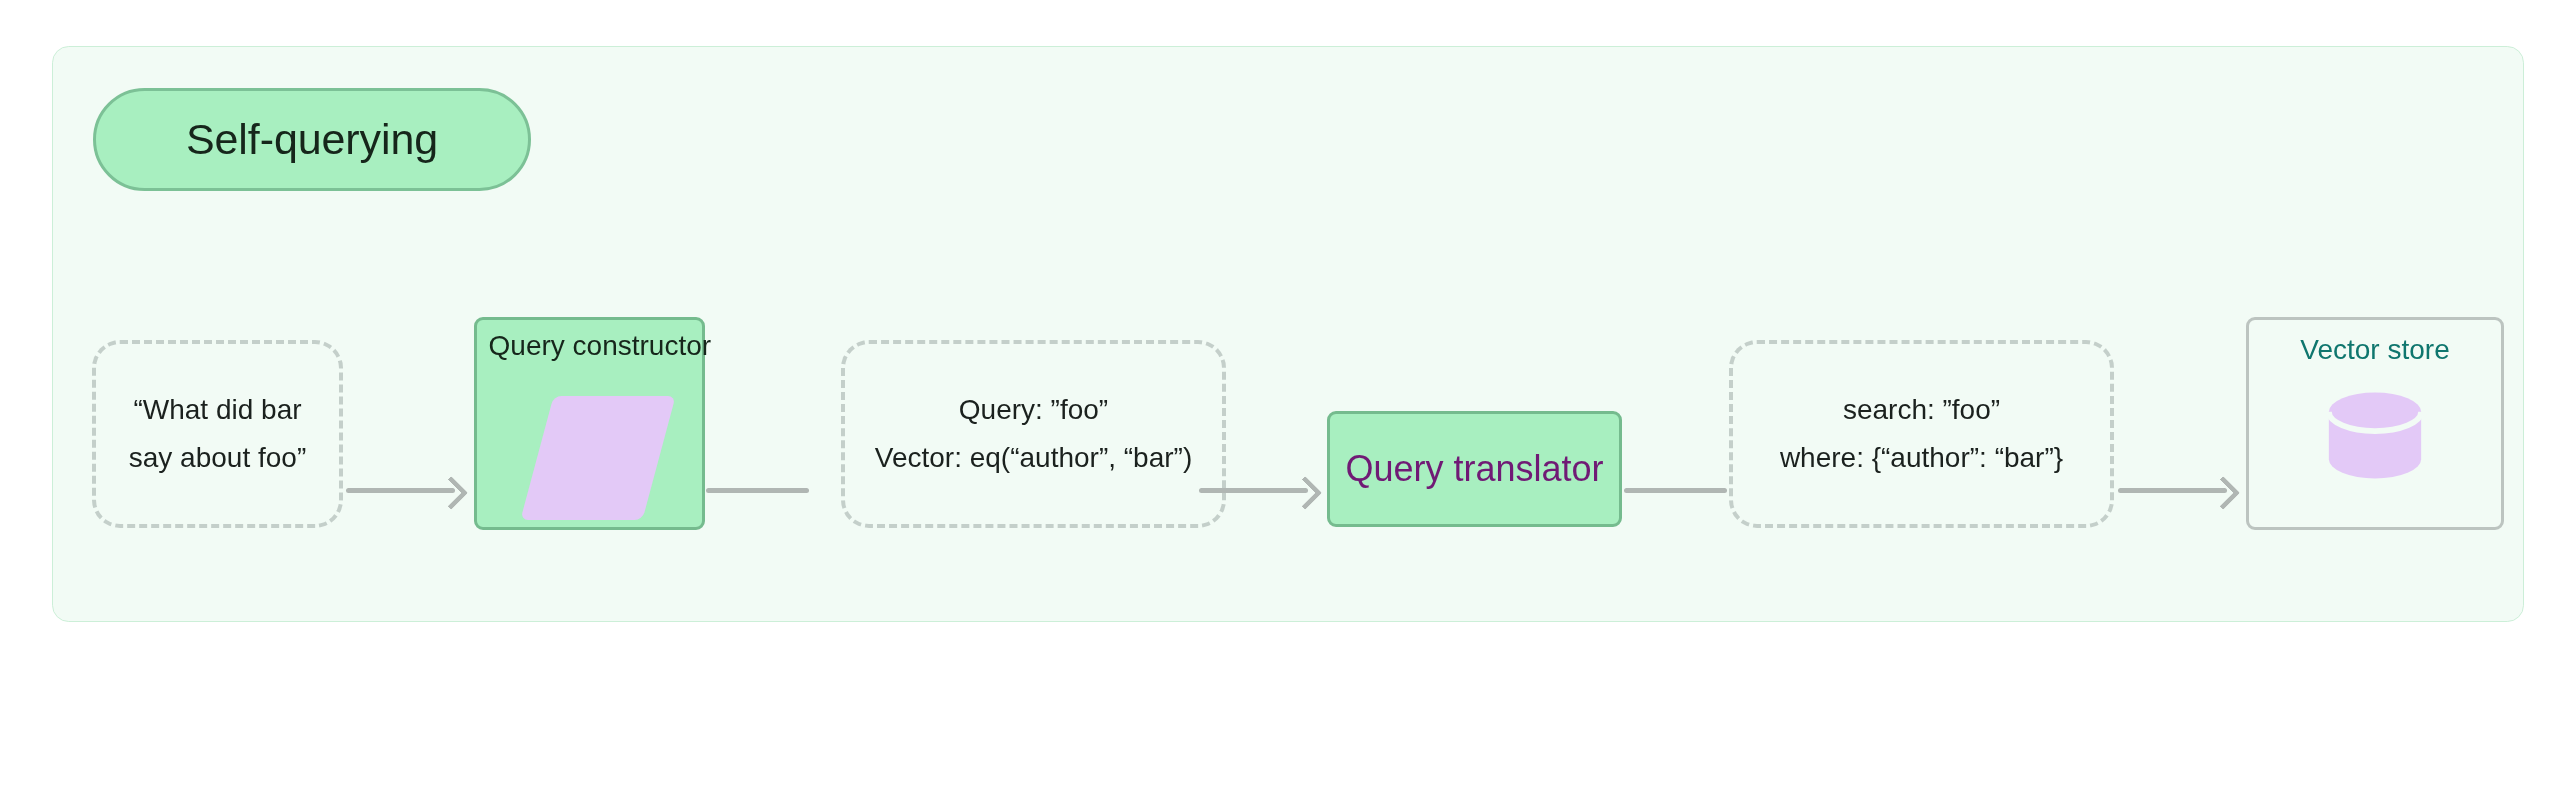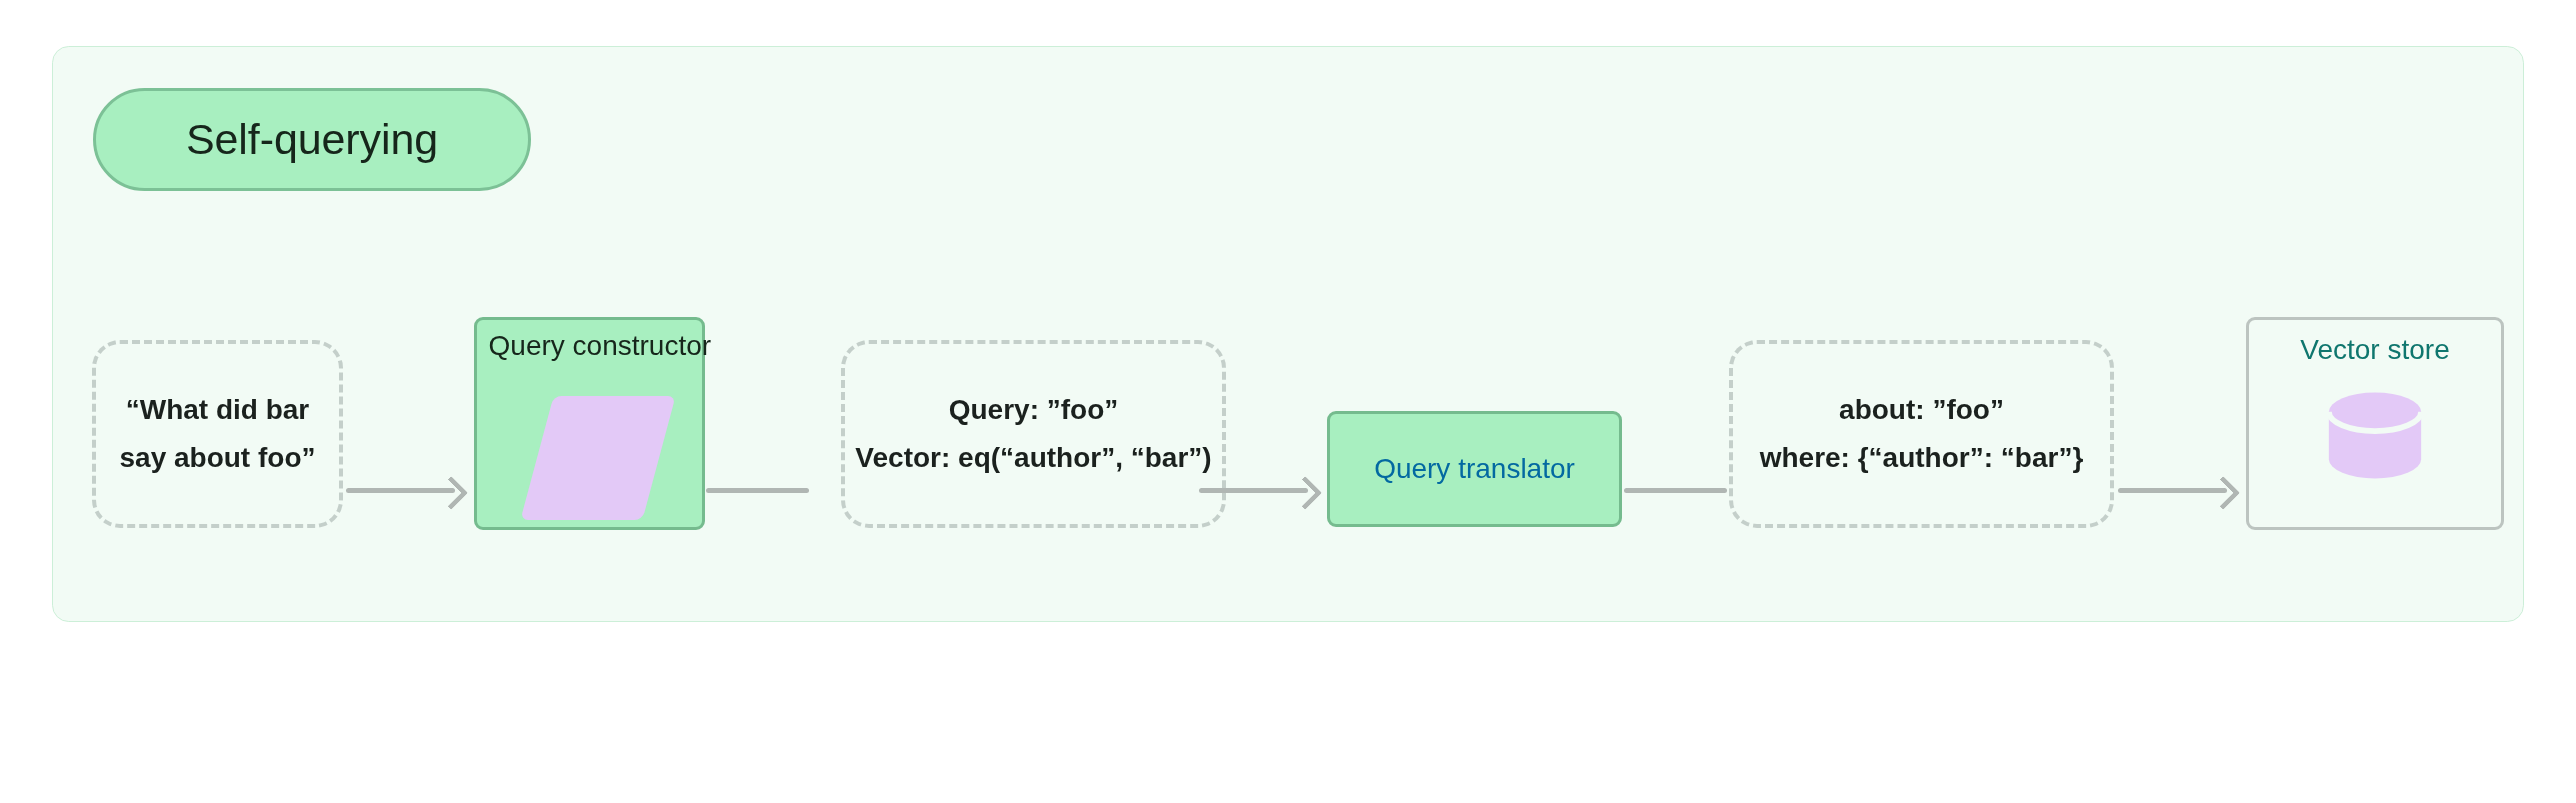--- a/index.html
+++ b/index.html
@@ -65,21 +65,20 @@
 
   
   .node-dashed {
     border: 4.5px dashed #c4cfca;
     border-radius: 28px;
     background: transparent;
     display: flex;
     flex-direction: column;
     align-items: center;
     justify-content: center;
-    font-weight: bold;
   }
   .node-dashed .line {
     font-size: 28px;
     color: #1b211e;
     line-height: 1.72;
     white-space: nowrap;
   }
 
   
   .node-green {
@@ -182,27 +181,27 @@
 
     <div class="node node-dashed" style="left:788px; top:293px; width:385px; height:188px;">
       <span class="line">Query: ”foo”</span>
       <span class="line">Vector: eq(“author”, “bar”)</span>
     </div>
 
     <div class="edge" style="left:1146px; top:441px; width:109px;"></div>
     <div class="arrowhead" style="left:1240px; top:434px;"></div>
 
     <div class="node node-green" style="left:1274px; top:364px; width:295px; height:116px; display:flex; align-items:center; justify-content:center;">
-      <span style="font-size:28px; color:#0369a1; white-space:nowrap;">Query translator</span>
+      <span style="font-size:36px; color:#701a75; white-space:nowrap;">Query translator</span>
     </div>
 
     <div class="edge" style="left:1571px; top:441px; width:103px;"></div>
 
     <div class="node node-dashed" style="left:1676px; top:293px; width:385px; height:188px;">
-      <span class="line">about: ”foo”</span>
+      <span class="line">search: ”foo”</span>
       <span class="line">where: {“author”: “bar”}</span>
     </div>
 
     <div class="edge" style="left:2065px; top:441px; width:109px;"></div>
     <div class="arrowhead" style="left:2158px; top:434px;"></div>
 
     <div class="node node-store" style="left:2193px; top:270px; width:258px; height:213px;">
       <span class="node-label">Vector store</span>
       <svg class="icon-cylinder" viewBox="0 0 152 142">
         <path d="M4 34 L4 108 A72 30 0 0 0 148 108 L148 34 Z" fill="#e3c9f7"></path>

